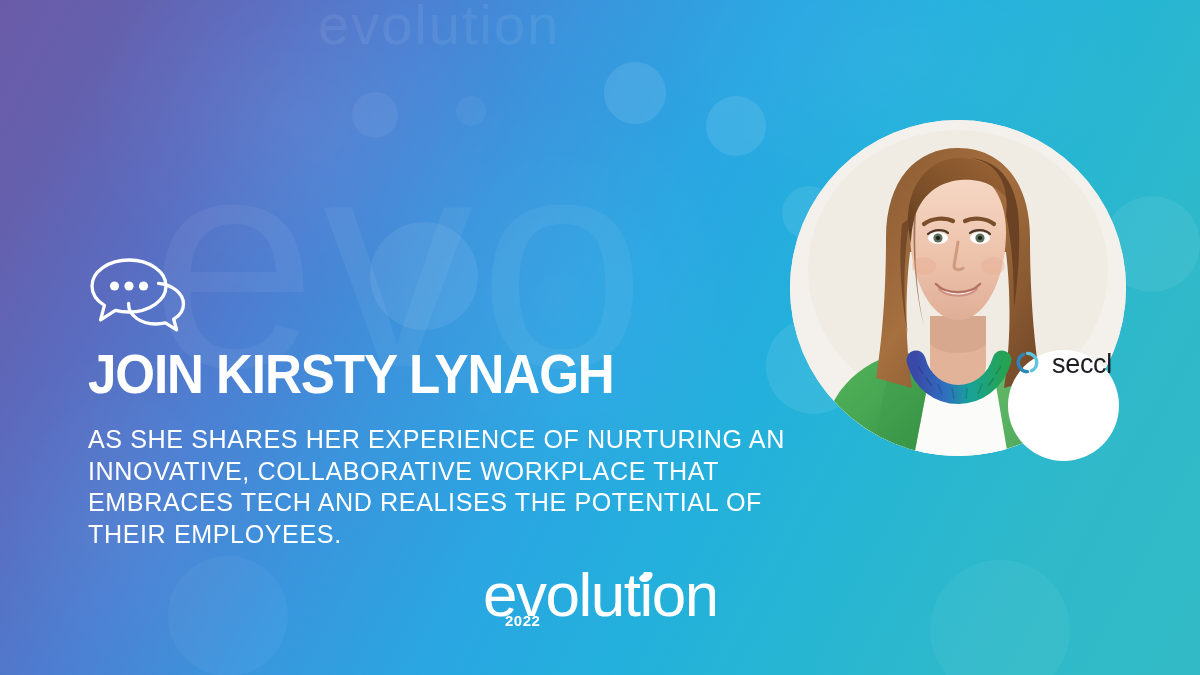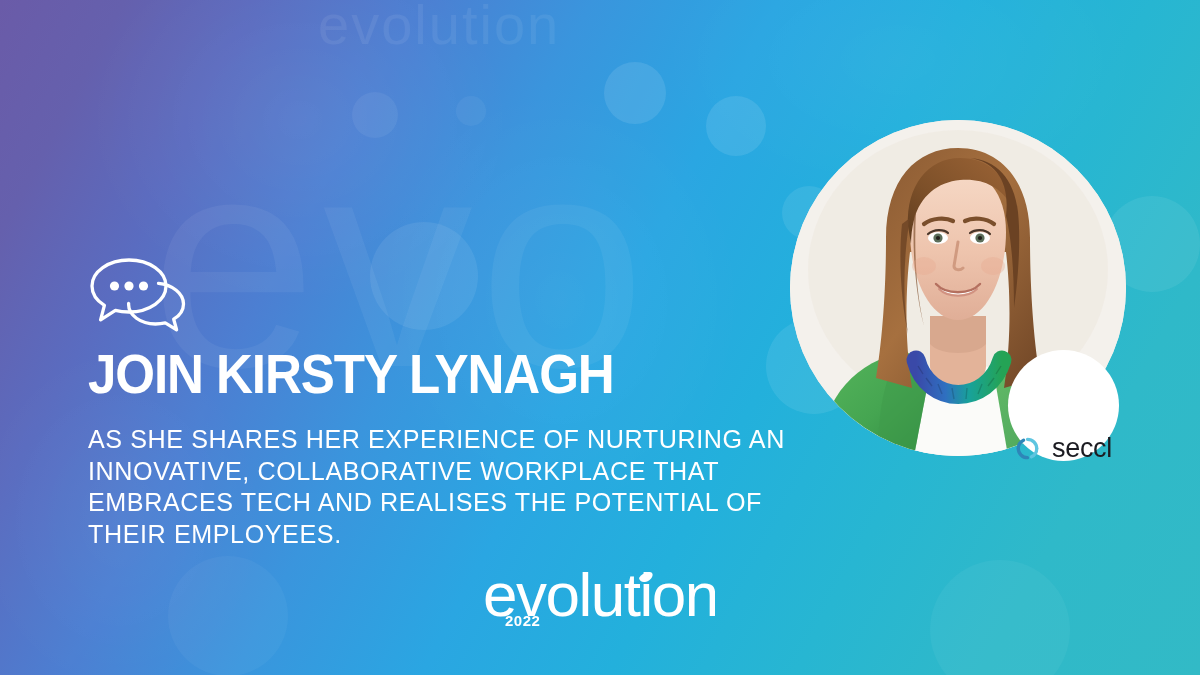--- a/index.html
+++ b/index.html
@@ -107,21 +107,21 @@
   }
   .portrait svg { display:block; width:100%; height:100%; }
 
   
   .seccl-badge {
     position:absolute;
     left:1008px; top:350px;
     width:111px; height:111px;
     border-radius:50%;
     background:#ffffff;
-    display:flex; align-items:flex-end; justify-content:center;
+    display:flex; align-items:flex-start; justify-content:center;
     gap:12px;
   }
   .seccl-mark { width:25px; height:25px; flex:none; }
   .seccl-word {
     font-size:27px;
     font-weight:400;
     color:#1c1c22;
     letter-spacing:-.3px;
     line-height:1;
     position:relative; top:1px;

